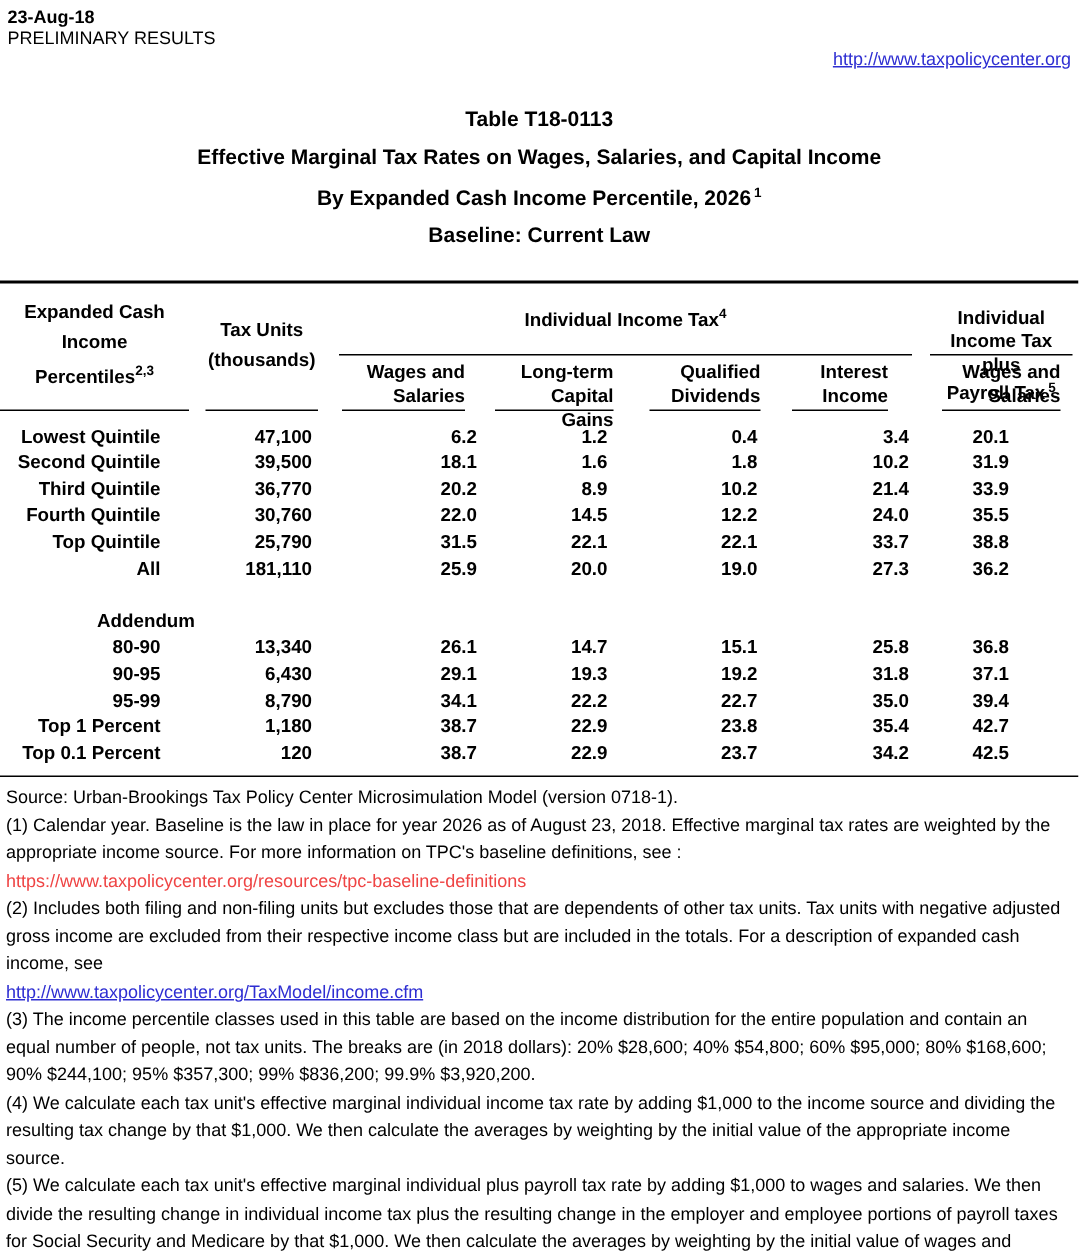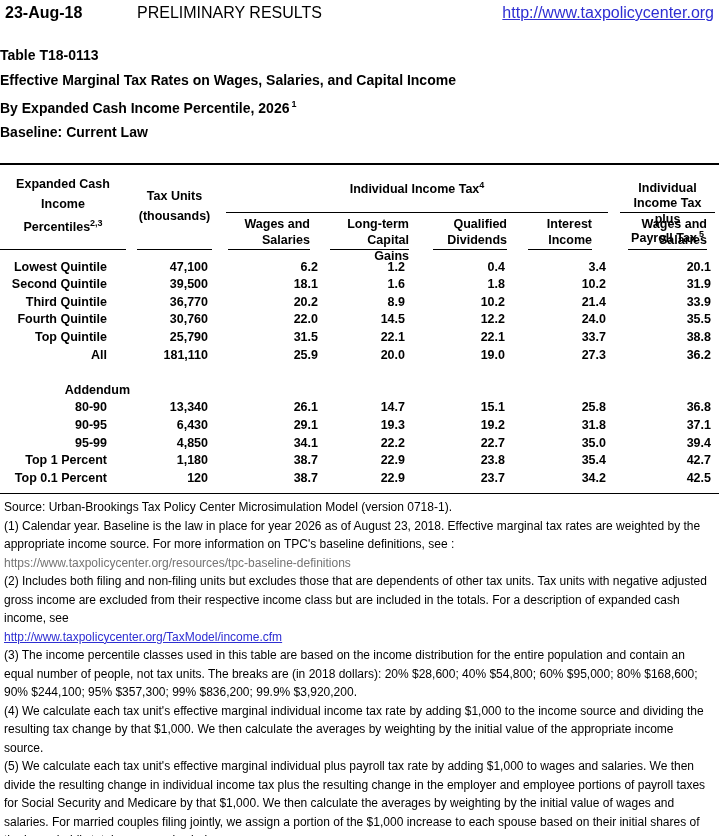--- a/index.html
+++ b/index.html
@@ -5,27 +5,27 @@
   * { box-sizing: border-box; }
   html, body { margin: 0; padding: 0; }
   body {
     width: 719px; height: 836px; overflow: hidden;
     background: #ffffff; color: var(--text, #000);
     font-family: "Liberation Sans", sans-serif;
   }
   :root { --cols: 130px 82px 110px 87px 100px 101px 109px; }
 
   
-  .topbar { display: flex; align-items: flex-start; padding: 4px 5px 0 5px; font-size: 16px; }
+  .topbar { display: flex; align-items: flex-start; padding: 4px 5px 0 5px; font-size: 12px; flex-direction: column; }
   .topbar .date { width: 132px; font-weight: bold; }
   .topbar .status { font-weight: normal; }
   .topbar .site-link { margin-left: auto; color: var(--link, #2e2ed2); text-decoration: underline; }
 
   
-  .titles { margin-top: 21px; text-align: left; font-weight: bold; font-size: 14px; }
+  .titles { margin-top: 21px; text-align: center; font-weight: bold; font-size: 14px; }
   .titles > div { line-height: 24.5px; }
   sup { font-size: 9px; font-weight: bold; }
 
   
   .tbl { margin-top: 18px; }
   .rule-double { height: 2px; border-top: 1.5px solid #000; border-bottom: 1.5px solid #000; }
   .thead, .tbody { display: grid; grid-template-columns: var(--cols); font-weight: bold; font-size: 12.5px; }
   .thead { grid-template-rows: 48px 37px; }
   .hc { text-align: center; border-bottom: 1.5px solid #000; }
   .c1 { grid-area: 1 / 1 / 3 / 2; margin-right: 4px; display: flex; flex-direction: column; justify-content: center; line-height: 19.5px; }
@@ -38,29 +38,29 @@
   .s3 { grid-column: 5; margin-left: 24px; margin-right: 2px; }
   .s4 { grid-column: 6; margin-left: 19px; margin-right: 18px; }
   .s5 { grid-column: 7; margin-left: 18px; margin-right: 12px; }
 
   .tbody { padding-top: 9px; grid-auto-rows: 17.6px; }
   .tr { display: contents; }
   .tr > :first-child { grid-column-start: 1; }
   .td { line-height: 17.6px; text-align: right; white-space: nowrap; }
   .lbl { padding-right: 23px; }
   .num { padding-right: 4px; }
-  .num7 { padding-right: 8px; }
+  .num7 { padding-right: 8px; text-align: center; }
   .addendum { padding-right: 0; }
   .spacer { grid-column: 1 / 8; height: 16px; }
   .rule-bottom { border-top: 1.5px solid #000; margin-top: 6px; }
 
   
   .notes { padding: 4px 4px 0 4px; font-size: 12px; line-height: 18.5px; }
   .notes p { margin: 0; }
-  .url-plain { color: #737373; }
+  .url-plain { color: #ef4444; }
   .url-link { color: var(--link, #2e2ed2); text-decoration: underline; }
 </style>
 </head>
 <body>
 
 <div class="topbar">
   <div class="date">23-Aug-18</div>
   <div class="status">PRELIMINARY RESULTS</div>
   <a class="site-link" href="#">http://www.taxpolicycenter.org</a>
 </div>
@@ -190,21 +190,21 @@
       <div class="td lbl">90-95</div>
       <div class="td num">6,430</div>
       <div class="td num">29.1</div>
       <div class="td num">19.3</div>
       <div class="td num">19.2</div>
       <div class="td num">31.8</div>
       <div class="td num7">37.1</div>
     </div>
     <div class="tr">
       <div class="td lbl">95-99</div>
-      <div class="td num">4,850</div>
+      <div class="td num">8,790</div>
       <div class="td num">34.1</div>
       <div class="td num">22.2</div>
       <div class="td num">22.7</div>
       <div class="td num">35.0</div>
       <div class="td num7">39.4</div>
     </div>
     <div class="tr">
       <div class="td lbl">Top 1 Percent</div>
       <div class="td num">1,180</div>
       <div class="td num">38.7</div>

